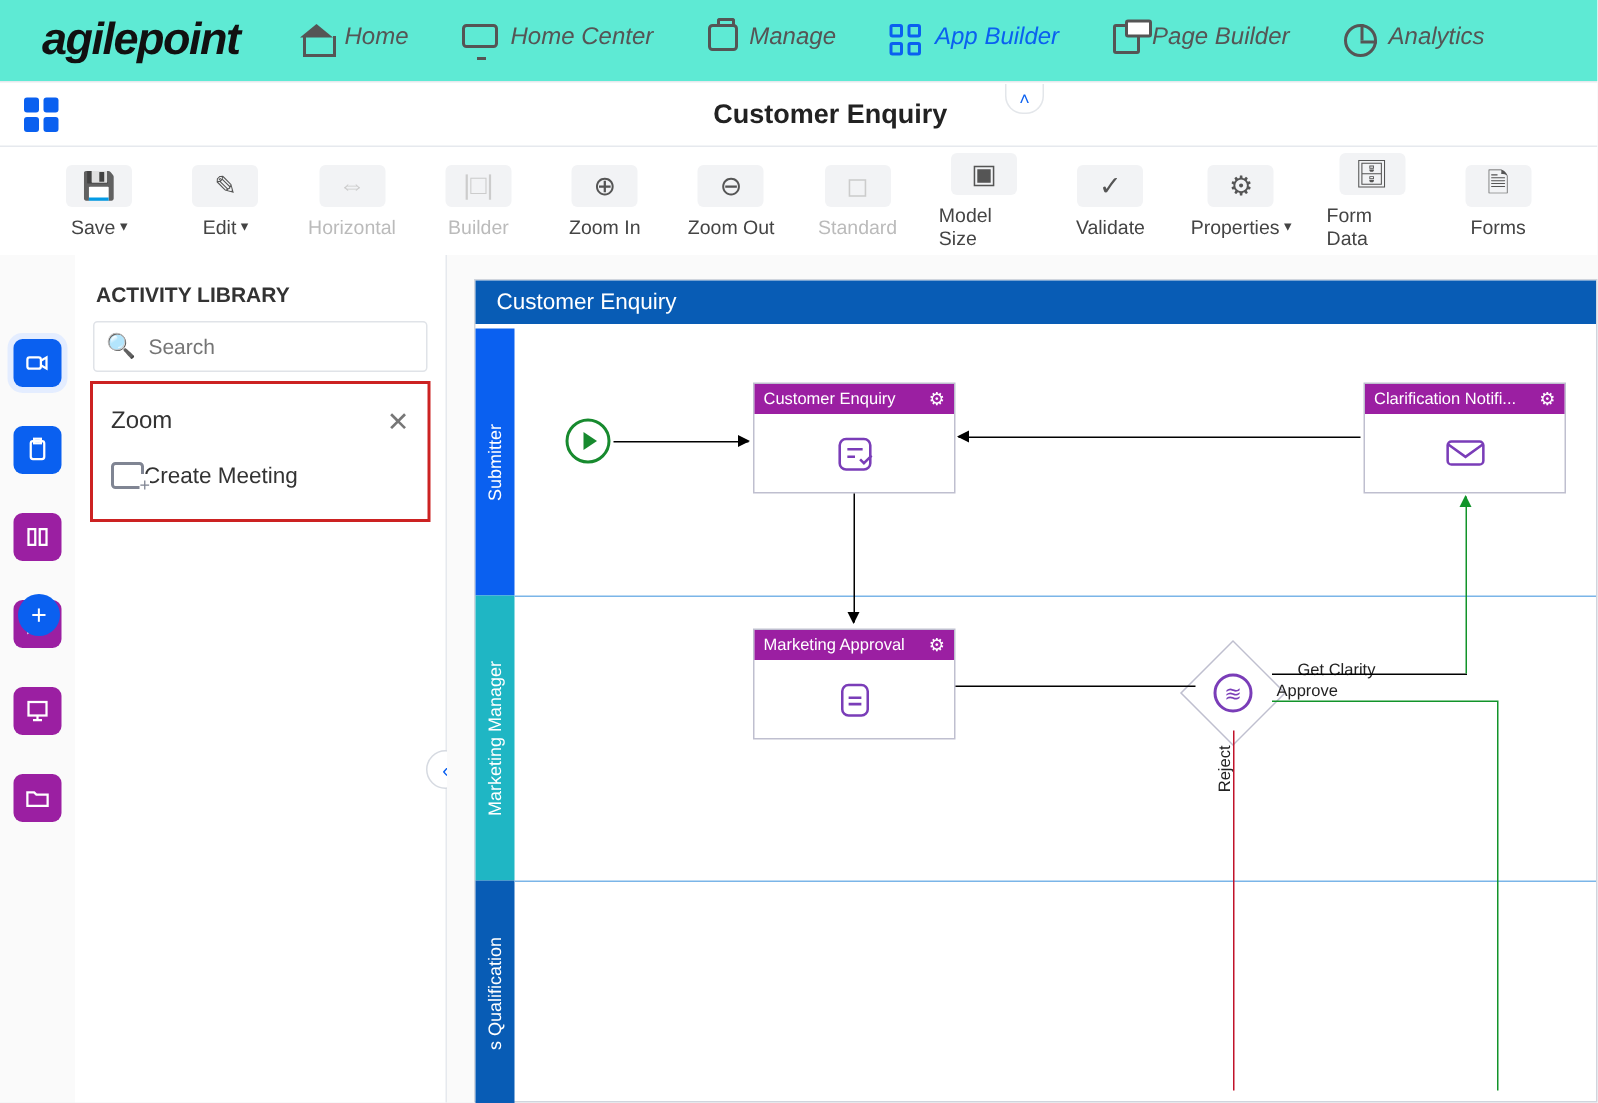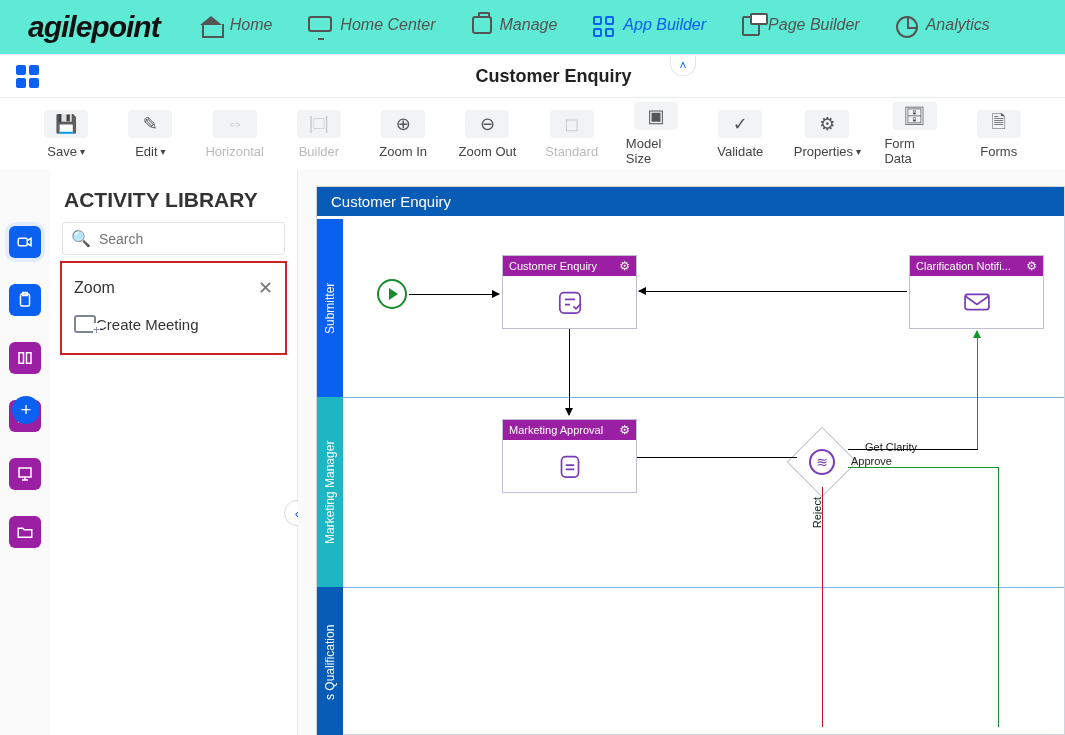--- a/index.html
+++ b/index.html
@@ -53,21 +53,21 @@
   .rail{width:50px;background:#fafafa;display:flex;flex-direction:column;align-items:center;padding-top:56px;gap:26px;}
   .rail-plus{position:absolute;left:12px;top:226px;width:28px;height:28px;border-radius:50%;background:#0a60f0;color:#fff;display:flex;align-items:center;justify-content:center;font-size:18px;cursor:pointer;}
   .rail-item{width:32px;height:32px;border-radius:6px;display:flex;align-items:center;justify-content:center;color:#fff;cursor:pointer;}
   .c-blue{background:#0a60f0;}
   .c-purple{background:#9b1fa2;}
   .rail-item.active{box-shadow:0 0 0 4px #e4edff;}
   .rail-item svg{width:18px;height:18px;fill:none;stroke:#fff;stroke-width:2;}
 
   
   .libpanel{width:248px;background:#fff;border-right:1px solid #e6e9ee;position:relative;}
-  .lib-head{font-weight:700;font-size:21px;color:#333;padding:18px 14px 10px;}
+  .lib-head{font-weight:700;font-size:14px;color:#333;padding:18px 14px 10px;}
   .lib-search{display:flex;align-items:center;border:1px solid #e0e3e8;border-radius:3px;margin:0 12px;padding:6px 8px;gap:8px;color:#888;}
   .lib-search input{border:none;outline:none;font-size:14px;width:100%;}
   .lib-box{border:2px solid #c22;margin:6px 10px;padding:10px 6px 18px;}
   .lib-cat{display:flex;justify-content:space-between;align-items:center;padding:4px 6px 14px;}
   .lib-cat-name{font-size:16px;color:#333;}
   .lib-close{font-size:18px;color:#777;cursor:pointer;}
   .lib-act{display:flex;align-items:center;padding:2px 6px;font-size:15px;color:#333;cursor:grab;}
   .lib-act-ic{width:22px;height:18px;border:2px solid #808593;border-radius:3px;position:relative;}
   .lib-act-ic::after{content:"+";position:absolute;right:-6px;bottom:-6px;font-size:12px;color:#808593;background:#fff;}
   .panel-collapse{position:absolute;right:-13px;top:330px;width:26px;height:26px;border-radius:50%;background:#fff;border:1px solid #d6dae1;display:flex;align-items:center;justify-content:center;color:#0a60f0;font-size:13px;cursor:pointer;}

